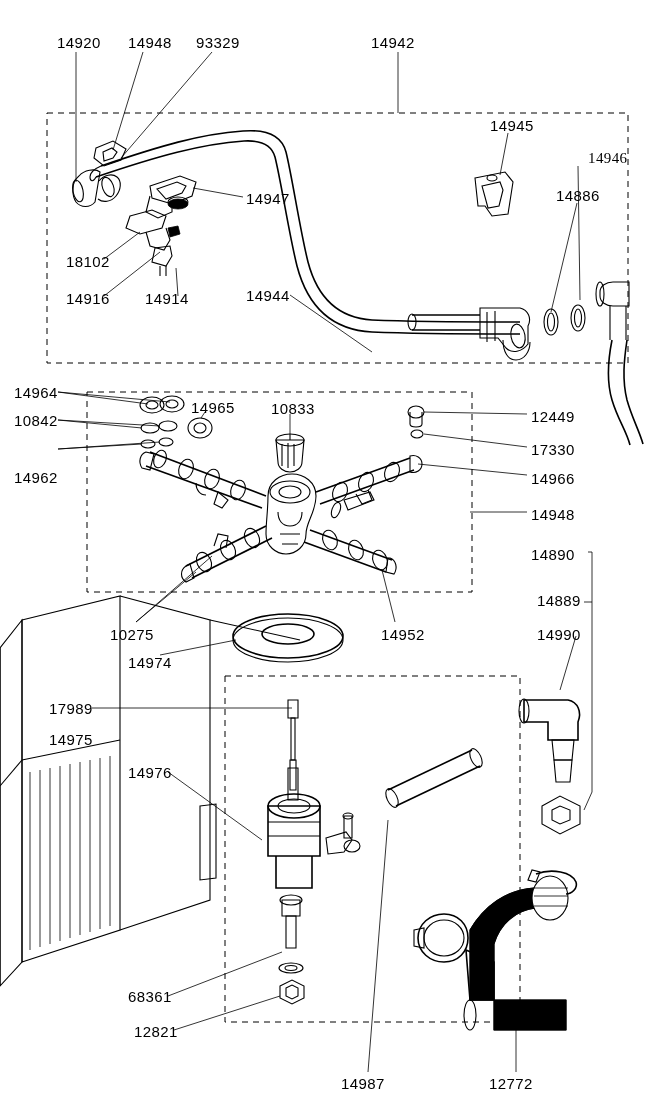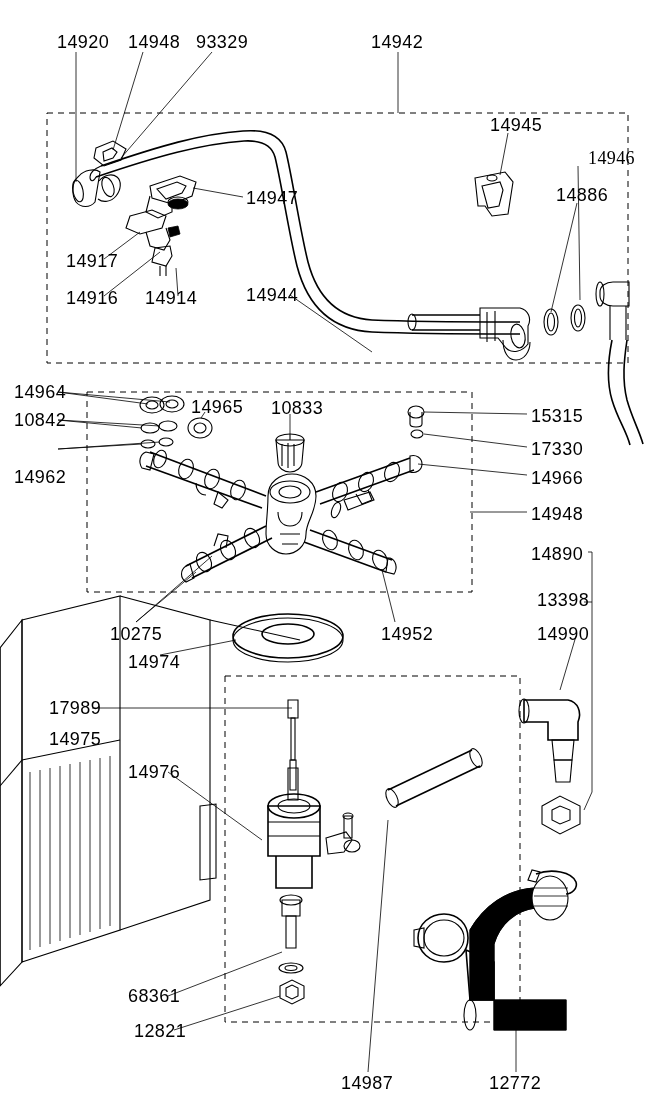--- a/index.html
+++ b/index.html
@@ -20,21 +20,21 @@
   #diagram-svg {
     position: absolute;
     left: 0;
     top: 0;
     width: 645px;
     height: 1100px;
   }
   .partnum {
     position: absolute;
     font-family: "Liberation Sans", sans-serif;
-    font-size: 18px;
+    font-size: 15px;
     letter-spacing: 0.4px;
     color: #000000;
     white-space: nowrap;
     line-height: 13px;
   }
 </style>
 </head>
 <body>
 
 <div id="page">
@@ -335,35 +335,35 @@
   </svg>
 
   <div class="partnum" style="left:57px; top:36px;">14920</div>
   <div class="partnum" style="left:128px; top:36px;">14948</div>
   <div class="partnum" style="left:196px; top:36px;">93329</div>
   <div class="partnum" style="left:371px; top:36px;">14942</div>
   <div class="partnum" style="left:490px; top:119px;">14945</div>
   <div class="partnum" style="left:588px; top:152px;font-family:Liberation Serif, serif;">14946</div>
   <div class="partnum" style="left:556px; top:189px;">14886</div>
   <div class="partnum" style="left:246px; top:192px;">14947</div>
-  <div class="partnum" style="left:66px; top:255px;">14917</div>
+  <div class="partnum" style="left:66px; top:255px;">18102</div>
   <div class="partnum" style="left:66px; top:292px;">14916</div>
   <div class="partnum" style="left:145px; top:292px;">14914</div>
   <div class="partnum" style="left:246px; top:289px;">14944</div>
   <div class="partnum" style="left:14px; top:386px;">14964</div>
   <div class="partnum" style="left:14px; top:414px;">10842</div>
   <div class="partnum" style="left:14px; top:443px;margin-top:28px;">14962</div>
   <div class="partnum" style="left:191px; top:401px;">14965</div>
   <div class="partnum" style="left:271px; top:402px;">10833</div>
-  <div class="partnum" style="left:531px; top:410px;">15315</div>
+  <div class="partnum" style="left:531px; top:410px;">12449</div>
   <div class="partnum" style="left:531px; top:443px;">17330</div>
   <div class="partnum" style="left:531px; top:472px;">14966</div>
   <div class="partnum" style="left:531px; top:508px;">14948</div>
   <div class="partnum" style="left:531px; top:548px;">14890</div>
-  <div class="partnum" style="left:537px; top:594px;">13398</div>
+  <div class="partnum" style="left:537px; top:594px;">14889</div>
   <div class="partnum" style="left:537px; top:628px;">14990</div>
   <div class="partnum" style="left:110px; top:628px;">10275</div>
   <div class="partnum" style="left:381px; top:628px;">14952</div>
   <div class="partnum" style="left:128px; top:656px;">14974</div>
   <div class="partnum" style="left:49px; top:702px;">17989</div>
   <div class="partnum" style="left:49px; top:733px;">14975</div>
   <div class="partnum" style="left:128px; top:766px;">14976</div>
   <div class="partnum" style="left:128px; top:990px;">68361</div>
   <div class="partnum" style="left:134px; top:1025px;">12821</div>
   <div class="partnum" style="left:341px; top:1077px;">14987</div>

